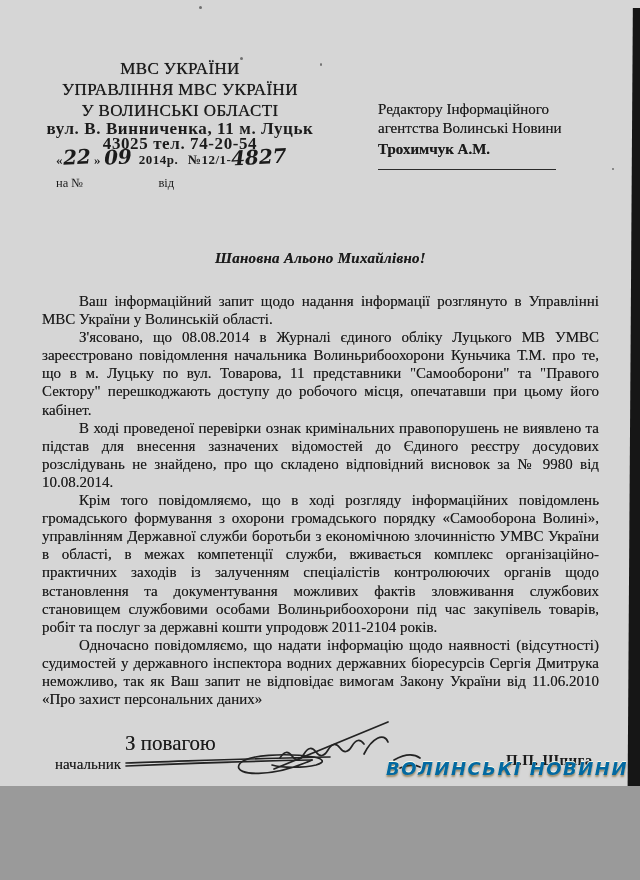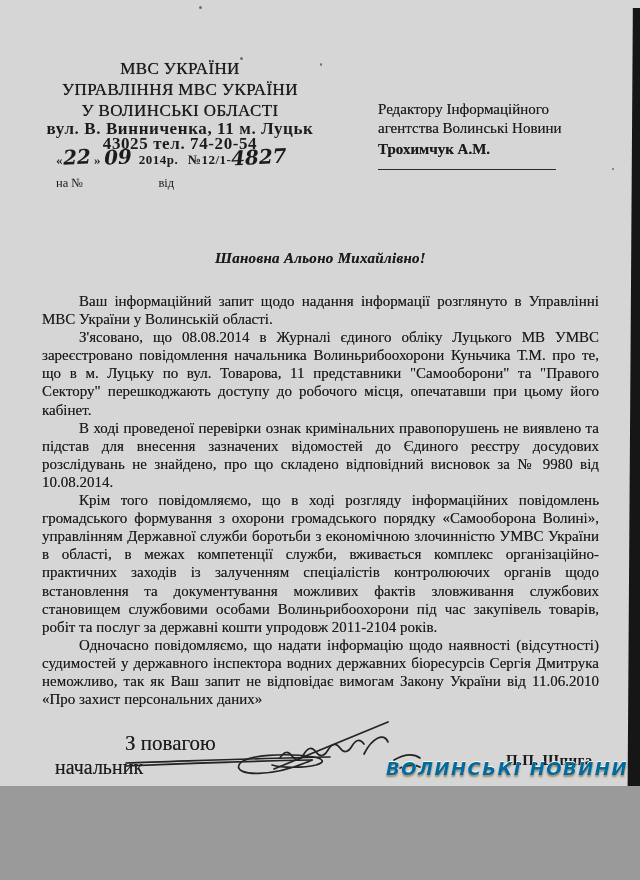--- a/index.html
+++ b/index.html
@@ -69,21 +69,21 @@
     position:absolute; left:42px; top:292px; width:557px;
   }
   .body-text p {
     margin:0; text-indent:37px; text-align:justify;
     font-size:15px; line-height:18.1px;
     text-shadow:0 0 0.45px rgba(10,10,10,0.55);
   }
 
   
   .closing  { position:absolute; left:94px;  top:731px; font-size:21px; text-shadow:0 0 0.5px rgba(0,0,0,0.5);margin-left:31px; }
-  .sig-title{ position:absolute; left:55px;  top:756px; font-size:20px; text-shadow:0 0 0.5px rgba(0,0,0,0.5); }
+  .sig-title{ position:absolute; left:55px;  top:756px; font-size:15px; text-shadow:0 0 0.5px rgba(0,0,0,0.5); }
   .sig-name { position:absolute; left:506px; top:752px; font-size:15px; font-weight:bold; letter-spacing:0.4px;text-align:center; }
   .autograph{ position:absolute; left:122px; top:716px; }
 
   
   .executor {
     position:absolute; left:46px; top:788px;
     font-size:16px; line-height:15px; color:#3a3a3a;
   }
 
   

